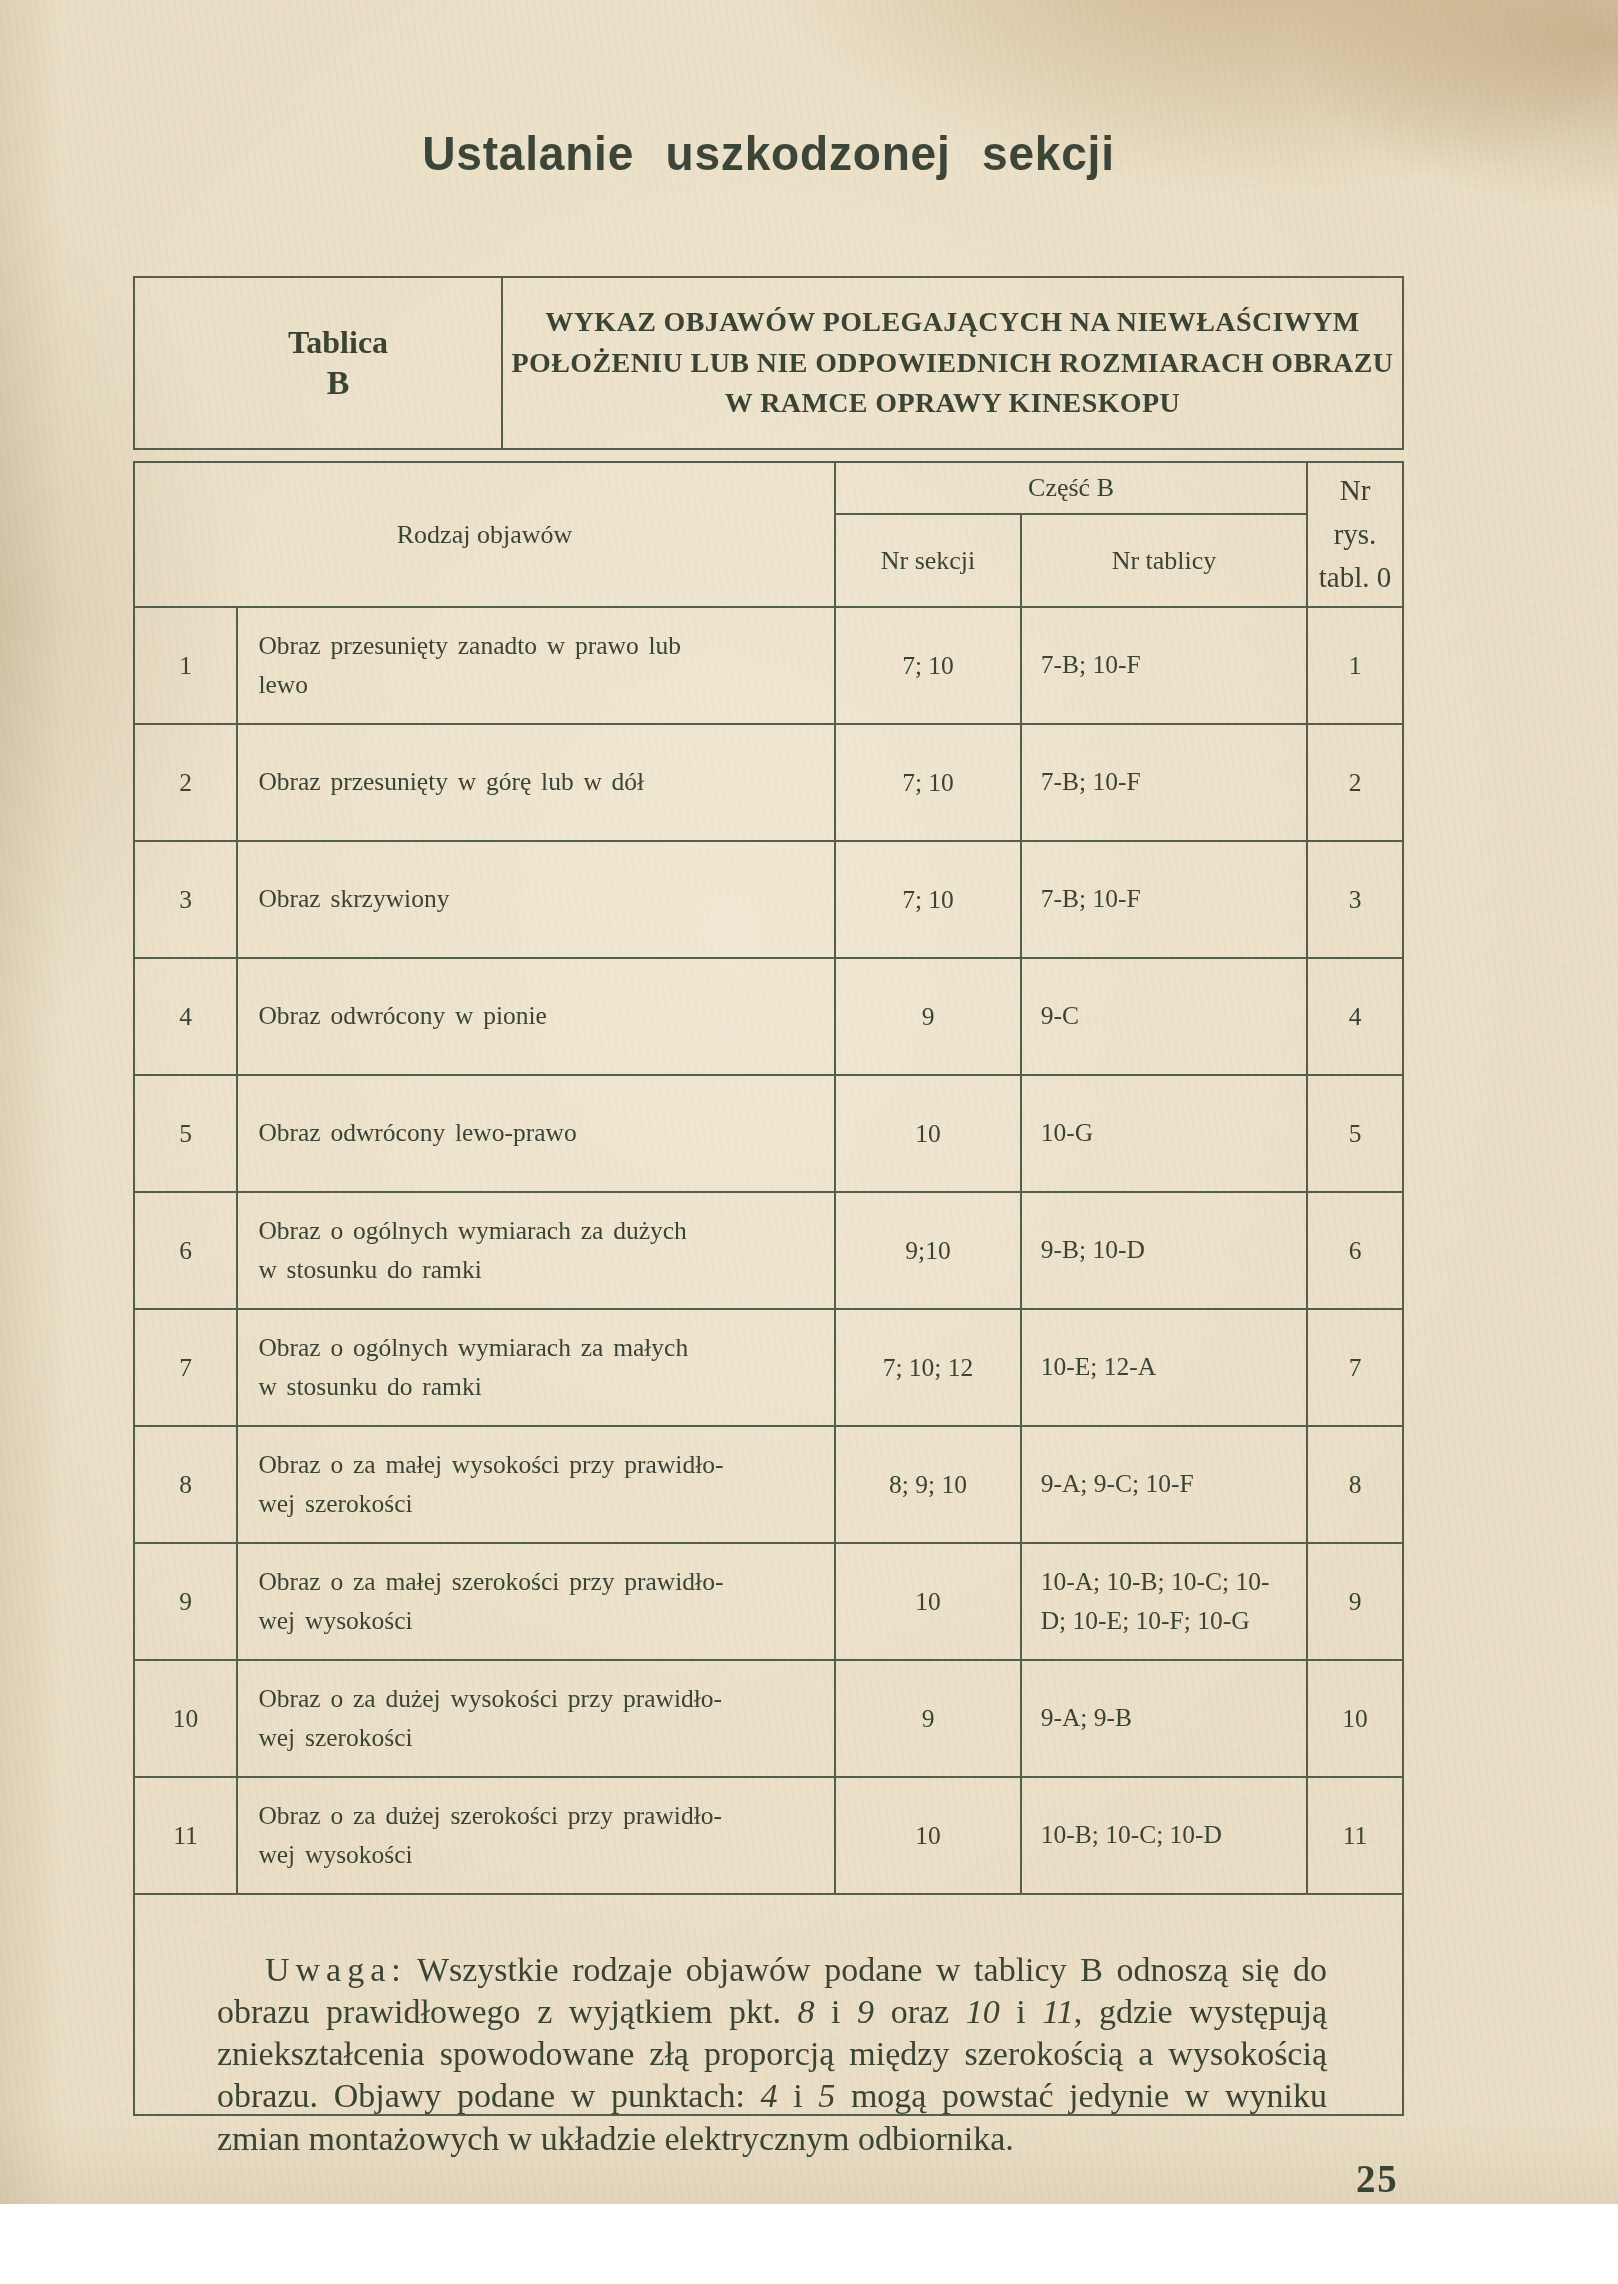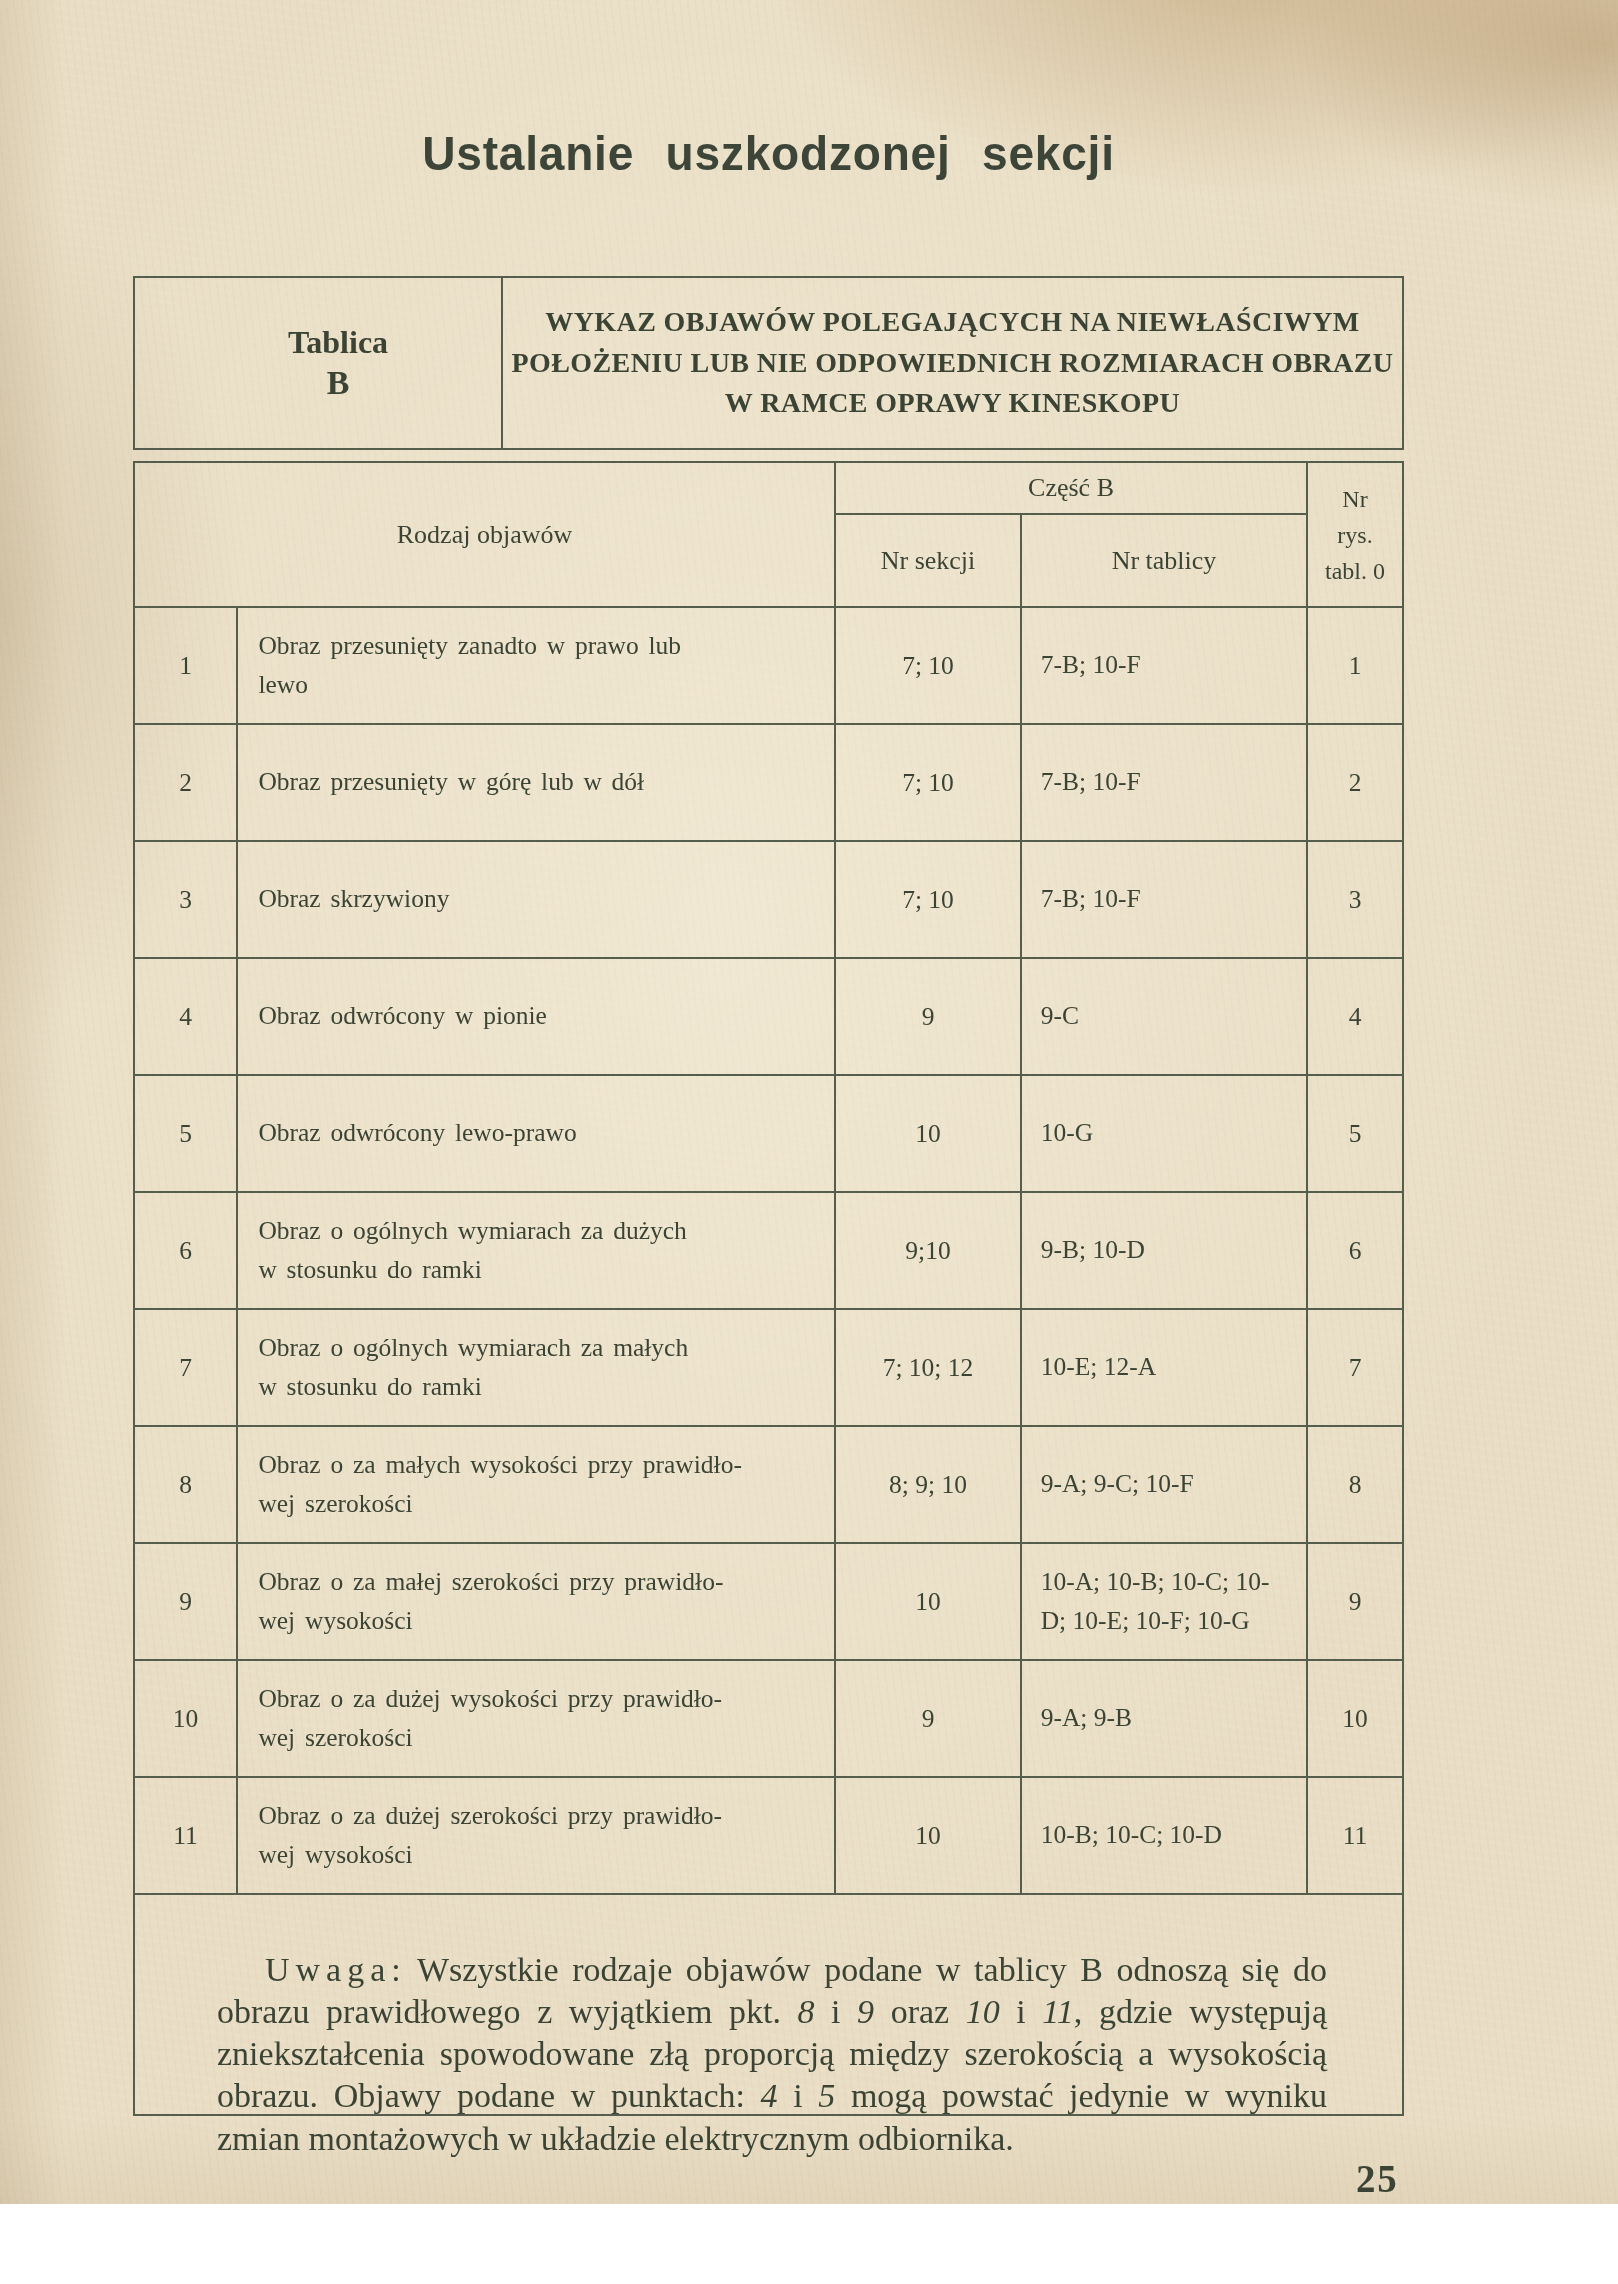--- a/index.html
+++ b/index.html
@@ -61,21 +61,21 @@
   }
   table{width:100%;border-collapse:collapse;table-layout:fixed;}
   col.c0{width:102px}col.c1{width:598px}col.c2{width:186px}col.c3{width:286px}
   th,td{border:2.1px solid var(--line);font-size:25.5px;vertical-align:middle;font-weight:normal;}
   tr > *:first-child{border-left:none;}
   tr > *:last-child{border-right:none;}
   thead tr:first-child th{border-top:none;}
   th{font-size:26px;text-align:center;}
   .th-czesc{height:48px;}
   thead tr:nth-child(2) th{height:89px;}
-  .th-rys{white-space:pre-line;line-height:1.5;font-size:24px;}
+  .th-rys{white-space:pre-line;line-height:1.5;font-size:29px;}
   tbody tr{height:117px;}
   .c-no,.c-sec,.c-fig{text-align:center;}
   .c-sym{padding:8.5px 12px 8.5px 20.4px;line-height:1.5;white-space:pre-line;word-spacing:3.4px;}
   .c-brd{padding:8.5px 12px 8.5px 18.7px;line-height:1.5;}
 
   
   .note{padding:54px 75px 0 82px;}
   .note p{margin:0;font-size:34px;line-height:1.24;text-align:justify;text-indent:48px;}
   .uwaga{letter-spacing:6px;margin-right:10.2px;}
   .it{font-style:italic;}
@@ -172,21 +172,21 @@
           <tr>
             <td class="c-no">7</td>
             <td class="c-sym">Obraz o ogólnych wymiarach za małych
 w stosunku do ramki</td>
             <td class="c-sec">7; 10; 12</td>
             <td class="c-brd">10-E; 12-A</td>
             <td class="c-fig">7</td>
           </tr>
           <tr>
             <td class="c-no">8</td>
-            <td class="c-sym">Obraz o za małych wysokości przy prawidło-
+            <td class="c-sym">Obraz o za małej wysokości przy prawidło-
 wej szerokości</td>
             <td class="c-sec">8; 9; 10</td>
             <td class="c-brd">9-A; 9-C; 10-F</td>
             <td class="c-fig">8</td>
           </tr>
           <tr>
             <td class="c-no">9</td>
             <td class="c-sym">Obraz o za małej szerokości przy prawidło-
 wej wysokości</td>
             <td class="c-sec">10</td>

